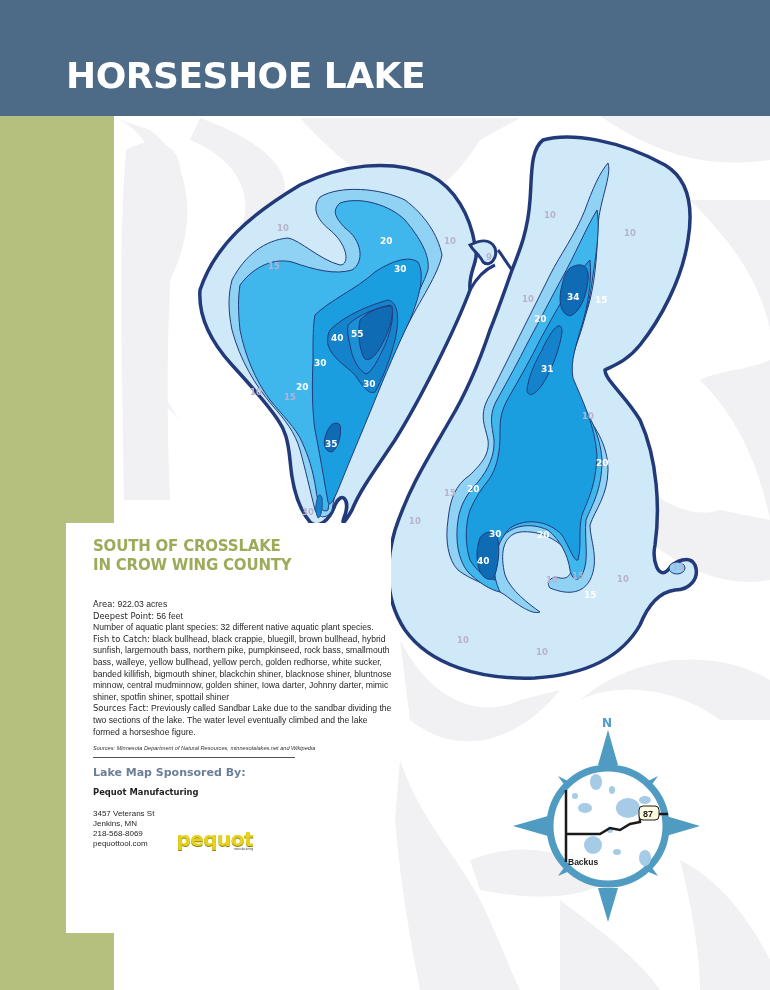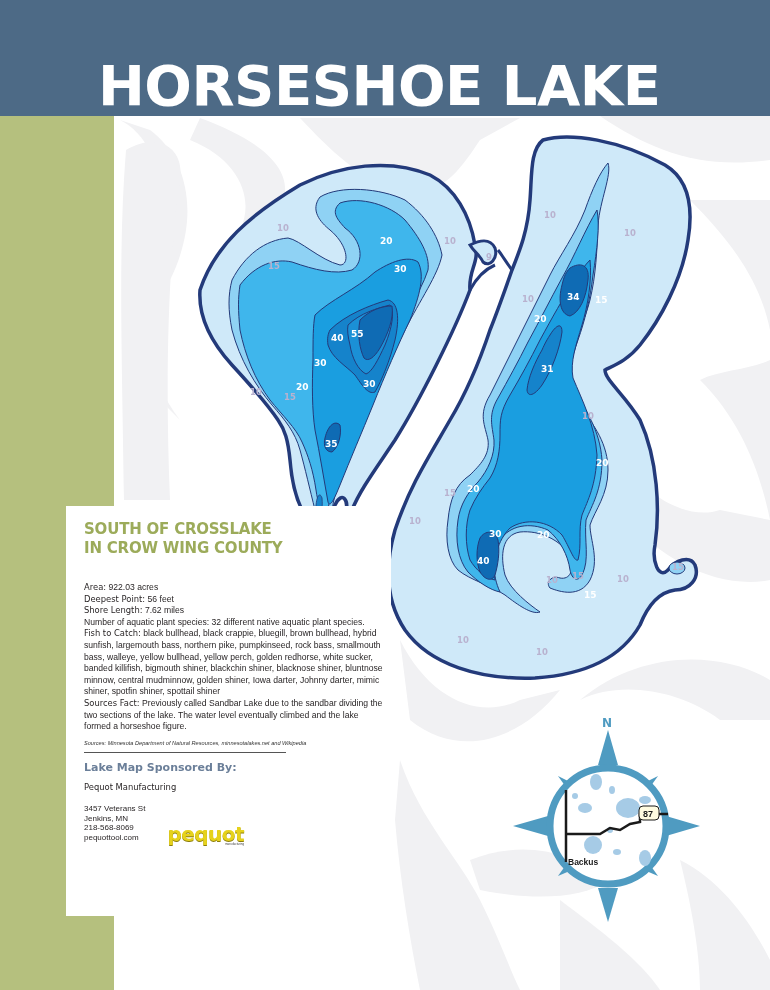--- a/index.html
+++ b/index.html
@@ -6,49 +6,49 @@
     html, body { width: 770px; height: 990px; overflow: hidden; background: #ffffff; }
     body { position: relative; font-family: "Liberation Sans", sans-serif; }
 
     .header {
       position: absolute; left: 0; top: 0; width: 770px; height: 116px;
       background: #4d6a86;
     }
     .header h1 {
       position: absolute; left: 66px; top: 58px;
       font-family: "DejaVu Sans", sans-serif; font-weight: bold;
-      font-size: 56px; letter-spacing: -0.5px; color: #ffffff; line-height: 1; margin-left: 32px;
+      font-size: 36px; letter-spacing: -0.5px; color: #ffffff; line-height: 1;
     }
 
     .green-bar {
       position: absolute; left: 0; top: 116px; width: 114px; height: 874px;
       background: #b5c07e;
     }
 
     .map-svg { position: absolute; left: 0; top: 0; width: 770px; height: 990px; }
 
     .info-panel {
-      position: absolute; left: 66px; top: 506px; width: 325px; height: 410px;
+      position: absolute; left: 66px; top: 523px; width: 325px; height: 410px;
       background: #ffffff;
-      padding: 14px 0 0 18px;
+      padding: 14px 0 0 27px;
     }
     .subtitle {
       font-family: "DejaVu Sans", sans-serif; font-weight: bold;
       color: #9cab5a; font-size: 15px; line-height: 19px; letter-spacing: -0.2px;
     }
     .facts { margin-top: 24px; font-size: 8.6px; line-height: 11.6px; color: #231f20; width: 300px; }
     .facts .lbl { font-family: "DejaVu Sans", sans-serif; font-weight: normal; font-size: 8.4px; }
     .facts p { margin: 0; }
     .sources { margin-top: 7px; font-size: 5.6px; font-style: italic; color: #333; }
     .rule { margin-top: 6px; width: 202px; height: 1px; background: #555; }
     .sponsor-head {
       margin-top: 8px; font-family: "DejaVu Sans", sans-serif; font-weight: bold;
       font-size: 11px; color: #6b7f99;
     }
-    .sponsor-name { margin-top: 8px; font-family: "DejaVu Sans", sans-serif; font-weight: normal; font-size: 8.4px; color: #231f20; }
+    .sponsor-name { margin-top: 8px; font-family: "DejaVu Sans", sans-serif; font-weight: bold; font-size: 8.4px; color: #231f20; }
     .sponsor-addr { margin-top: 12px; font-size: 8px; line-height: 9.8px; color: #231f20; }
     .sponsor-row { display: flex; align-items: flex-end; }
     .logo { margin-left: 22px; margin-bottom: 0px; position: relative; }
     .logo .word {
       font-family: "DejaVu Sans", sans-serif; font-weight: bold; font-size: 20px;
       color: #e6d21c; letter-spacing: -0.5px; line-height: 18px;
       text-shadow: 0 1px 0 #8c7d0a;
     }
     .logo .sub { position: absolute; right: 0; bottom: -3px; font-size: 3px; color: #444; }
 
@@ -185,21 +185,20 @@
 </svg>
 
 <div class="info-panel">
   <div class="subtitle">
     <div>SOUTH OF CROSSLAKE</div>
     <div>IN CROW WING COUNTY</div>
   </div>
   <div class="facts">
     <p><span class="lbl">Area:</span><span> 922.03 acres</span></p>
     <p><span class="lbl">Deepest Point:</span><span> 56 feet</span></p>
-    <p><span class="lbl">Shore Length:</span><span> 7.62 miles</span></p>
     <p>Number of aquatic plant species:  32 different native aquatic plant species.</p>
     <p><span class="lbl">Fish to Catch:</span><span> black bullhead, black crappie, bluegill, brown bullhead, hybrid sunfish, largemouth bass, northern pike, pumpkinseed, rock bass, smallmouth bass, walleye, yellow bullhead, yellow perch, golden redhorse, white sucker, banded killifish, bigmouth shiner, blackchin shiner, blacknose shiner, bluntnose minnow, central mudminnow, golden shiner, Iowa darter, Johnny darter, mimic shiner, spotfin shiner, spottail shiner</span></p>
     <p><span class="lbl">Sources Fact:</span><span>  Previously called Sandbar Lake due to the sandbar dividing the two sections of the lake.  The water level eventually climbed and the lake formed a horseshoe figure.</span></p>
   </div>
   <div class="sources">Sources: Minnesota Department of Natural Resources, minnesotalakes.net and Wikipedia</div>
   <div class="rule"></div>
   <div class="sponsor-head">Lake Map Sponsored By:</div>
   <div class="sponsor-name">Pequot Manufacturing</div>
   <div class="sponsor-row">
     <div class="sponsor-addr">

